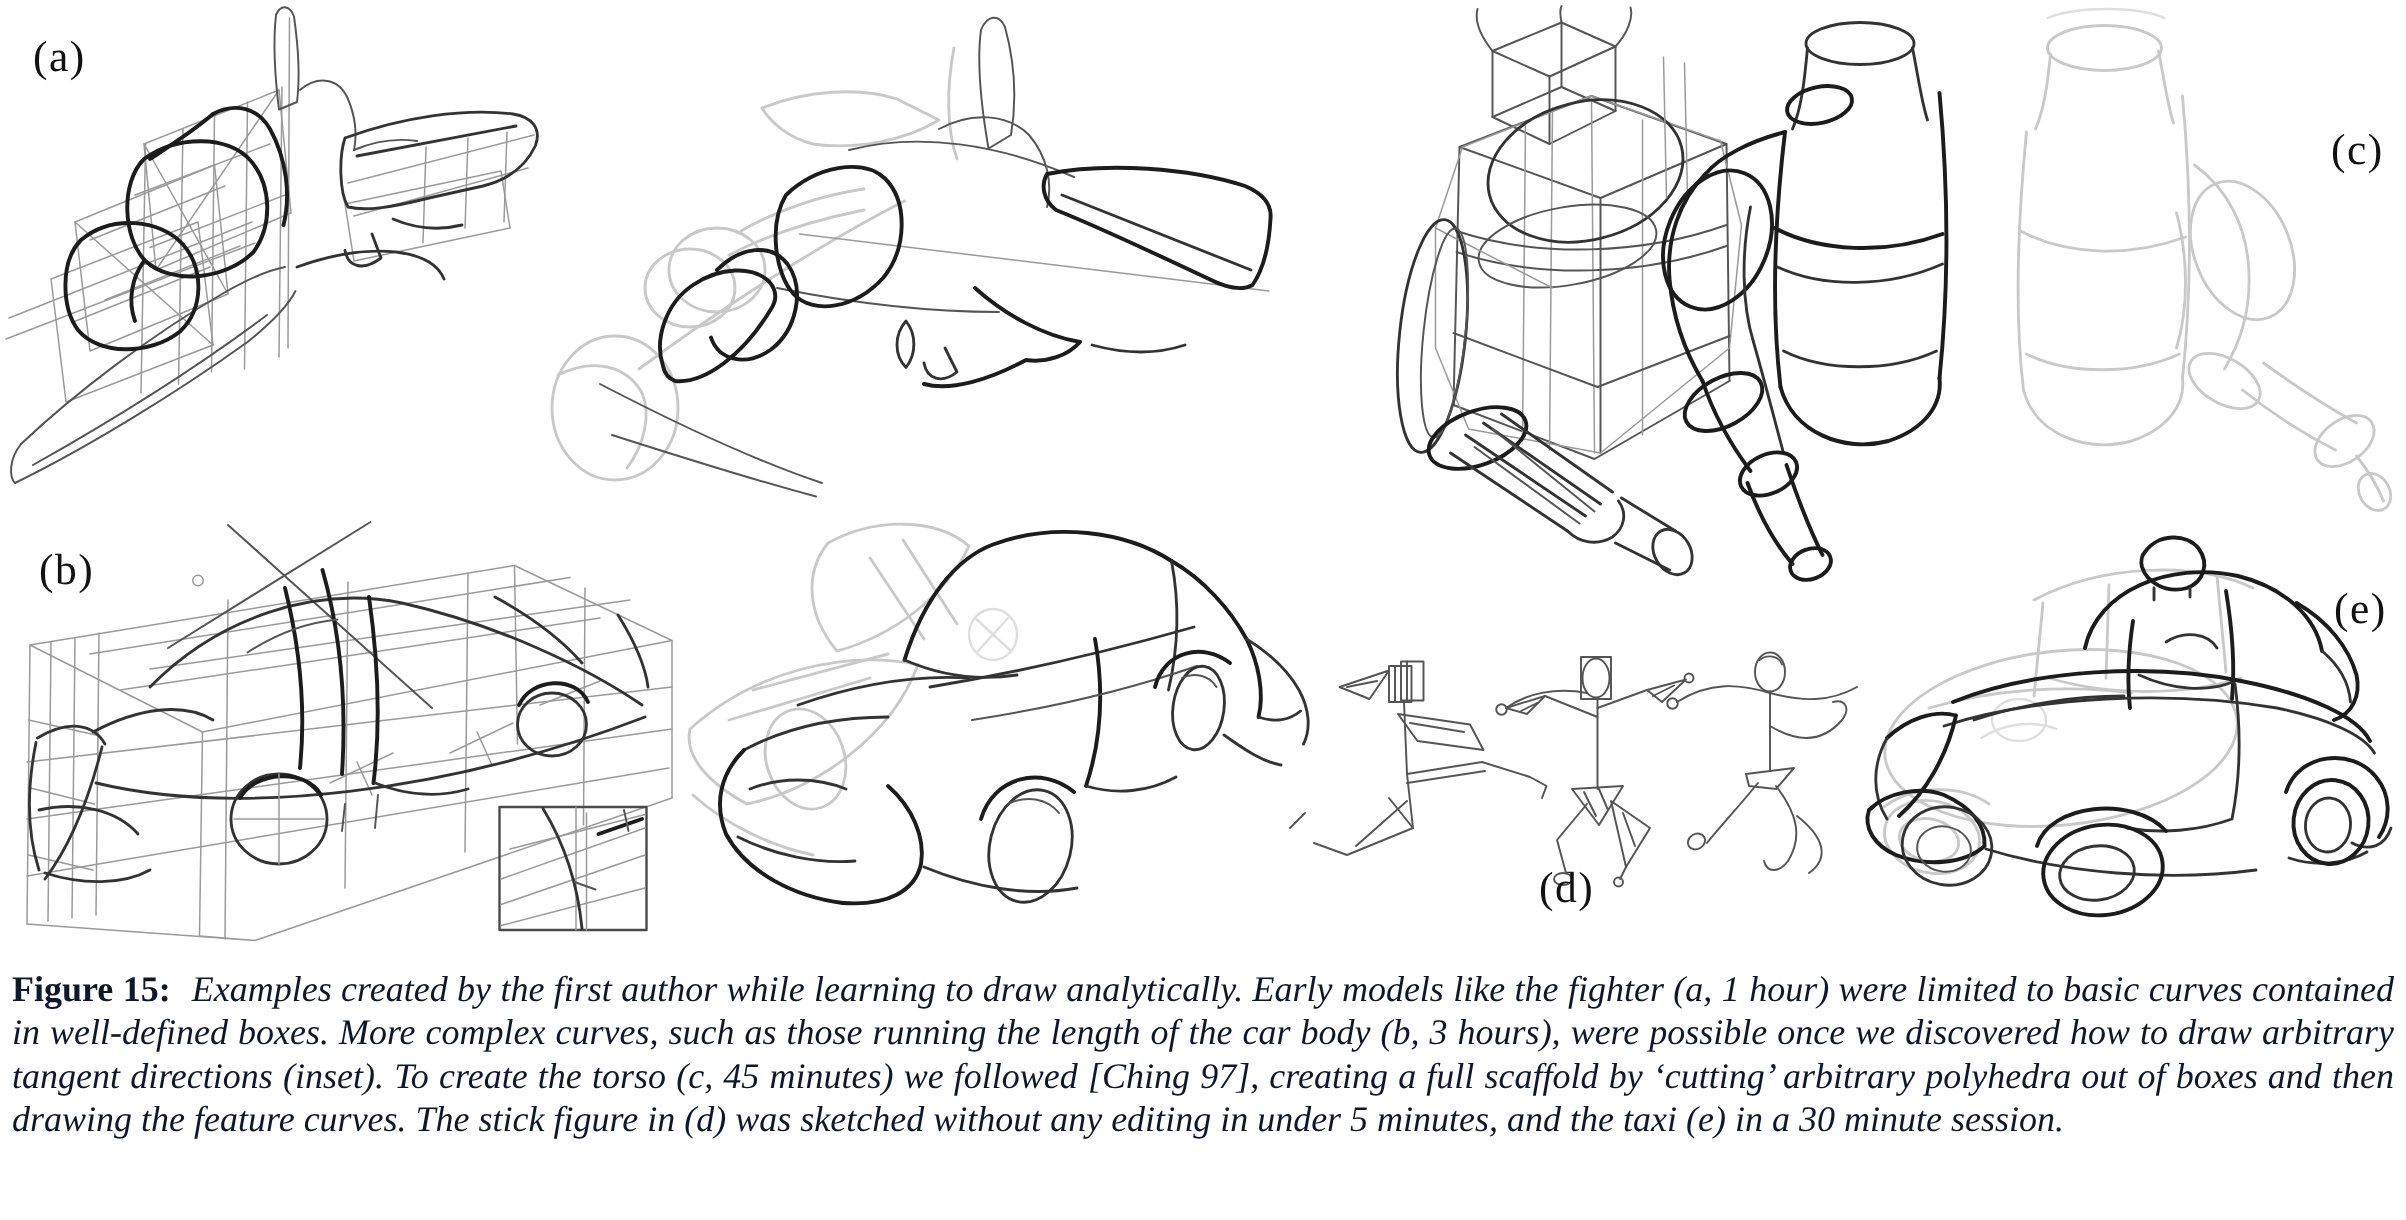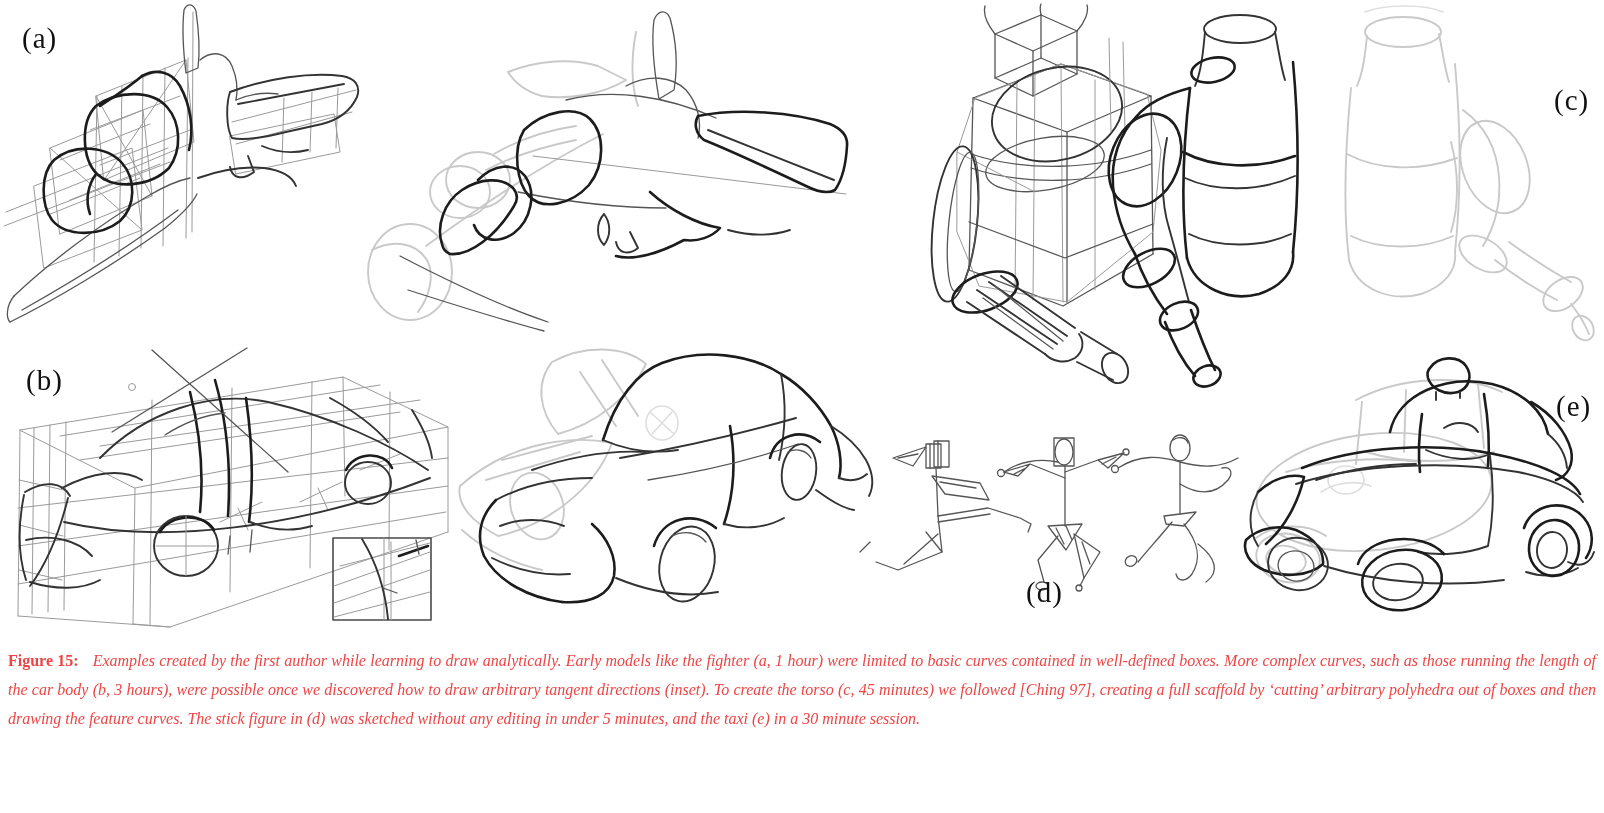--- a/index.html
+++ b/index.html
@@ -22,21 +22,21 @@
   .g2  { stroke: #dedede; stroke-width: 1.6; }
   .hl  { fill: var(--highlight, #dcdcdc); stroke: none; opacity: .9; }
   .inset-frame { fill: #ffffff; stroke: #4a4a4a; stroke-width: 1.6; }
   .panel-label {
     position: absolute;
     font-size: 29px; color: #111; letter-spacing: 1px;
     font-family: "Liberation Serif", "DejaVu Serif", serif;
   }
   .caption {
     position: absolute; left: 8px; top: 646px; width: 1588px;
-    font-size: 16px; line-height: 29px; color: #ef4444;
+    font-size: 24px; line-height: 29px; color: #0f172a;
     text-align: justify;
   }
   .caption .cap-label { font-weight: bold; font-style: normal; margin-right: 14px; }
   .caption .cap-text  { font-style: italic; }
 </style>
 </head>
 <body>
 
 <div class="canvas">
 

